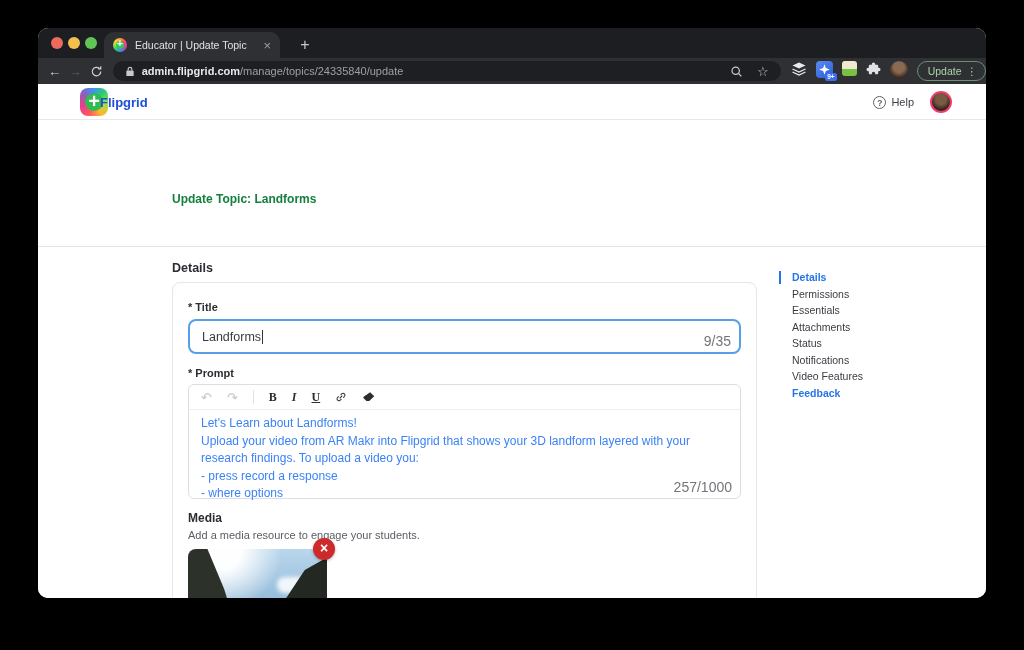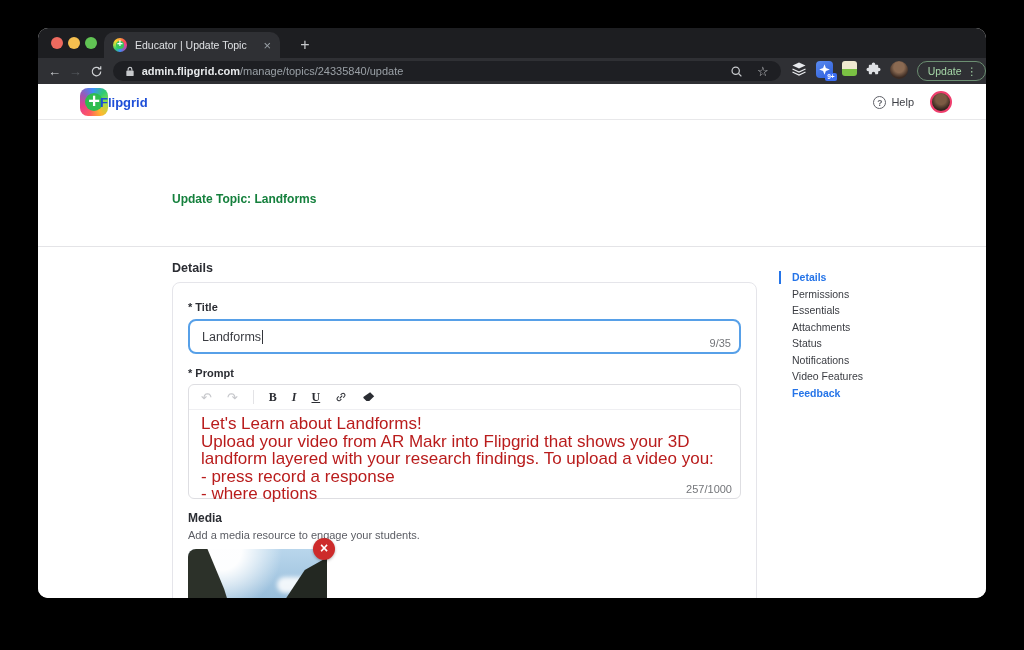--- a/index.html
+++ b/index.html
@@ -71,32 +71,32 @@
   .hero-divider { position:absolute; left:0; top:162px; width:100%; border-top:1px solid #e4e4e7; }
 
   .section-heading { position:absolute; left:134px; top:177px; font-size:12.5px; font-weight:bold; color:#2b2d33; }
   .card { position:absolute; left:134px; top:198px; width:585px; height:356px;
     border:1px solid #e5e5ea; border-radius:8px; background:#fff; }
   .field-label { position:absolute; left:15px; font-size:11px; font-weight:bold; color:#2b2d33; }
   .title-box { position:absolute; left:15px; top:36px; width:553px; height:35px;
     border:2px solid #57a0e8; border-radius:8px; display:flex; align-items:center; padding:0 12px; }
   .title-text { font-size:12.5px; color:#3a3c42; }
   .caret { display:inline-block; width:1px; height:14px; background:#33353a; margin-left:1px; vertical-align:middle; }
-  .counter { position:absolute; right:8px; bottom:3px; font-size:11px; color:#737579;margin-top:27px; }
+  .counter { position:absolute; right:8px; bottom:3px; font-size:14px; color:#737579;margin-top:27px; }
   .editor { position:absolute; left:15px; top:101px; width:553px; height:115px;
     border:1px solid #dedee2; border-radius:6px; }
   .editor-toolbar { height:25px; display:flex; align-items:center; gap:15px; padding:0 12px;
     border-bottom:1px solid #efeff2; }
   .tb { font-size:12px; color:#2b2d33; line-height:1; }
   .tb.serif { font-family:"Liberation Serif", serif; font-weight:bold; }
   .tb.italic { font-family:"Liberation Serif", serif; font-style:italic; font-weight:bold; }
   .tb.underline { font-family:"Liberation Serif", serif; font-weight:bold; text-decoration:underline; }
   .tb.dim { color:#c6c7cb; font-size:13px; }
   .tb-sep { width:1px; height:14px; background:#e3e3e6; }
-  .editor-body { padding:5px 12px; font-size:17px; color:#b91c1c; line-height:17.5px; }
+  .editor-body { padding:5px 12px; font-size:12px; color:#3b82f6; line-height:17.5px; }
   .editor-body p { margin:0; }
   .media-label { position:absolute; left:15px; top:228px; font-size:12px; font-weight:bold; color:#2b2d33; }
   .media-desc { position:absolute; left:15px; top:246px; font-size:11px; color:#5b5d64; }
   .thumb { position:absolute; left:15px; top:266px; width:139px; height:105px; border-radius:8px;
     overflow:hidden; background:linear-gradient(180deg,#b9d6ec 0%,#8fb7d6 60%,#cfd9d6 100%); }
   .thumb .sun { position:absolute; left:-20px; top:-30px; width:120px; height:90px;
     background:radial-gradient(circle at 45% 35%, rgba(255,255,255,.98) 0 22%, rgba(255,255,255,0) 68%); }
   .thumb .cloud1 { position:absolute; right:8px; top:28px; width:42px; height:16px; border-radius:10px;
     background:rgba(255,255,255,.85); filter:blur(2px); }
   .thumb .mtn-left { position:absolute; inset:0; background:#2c3129;

